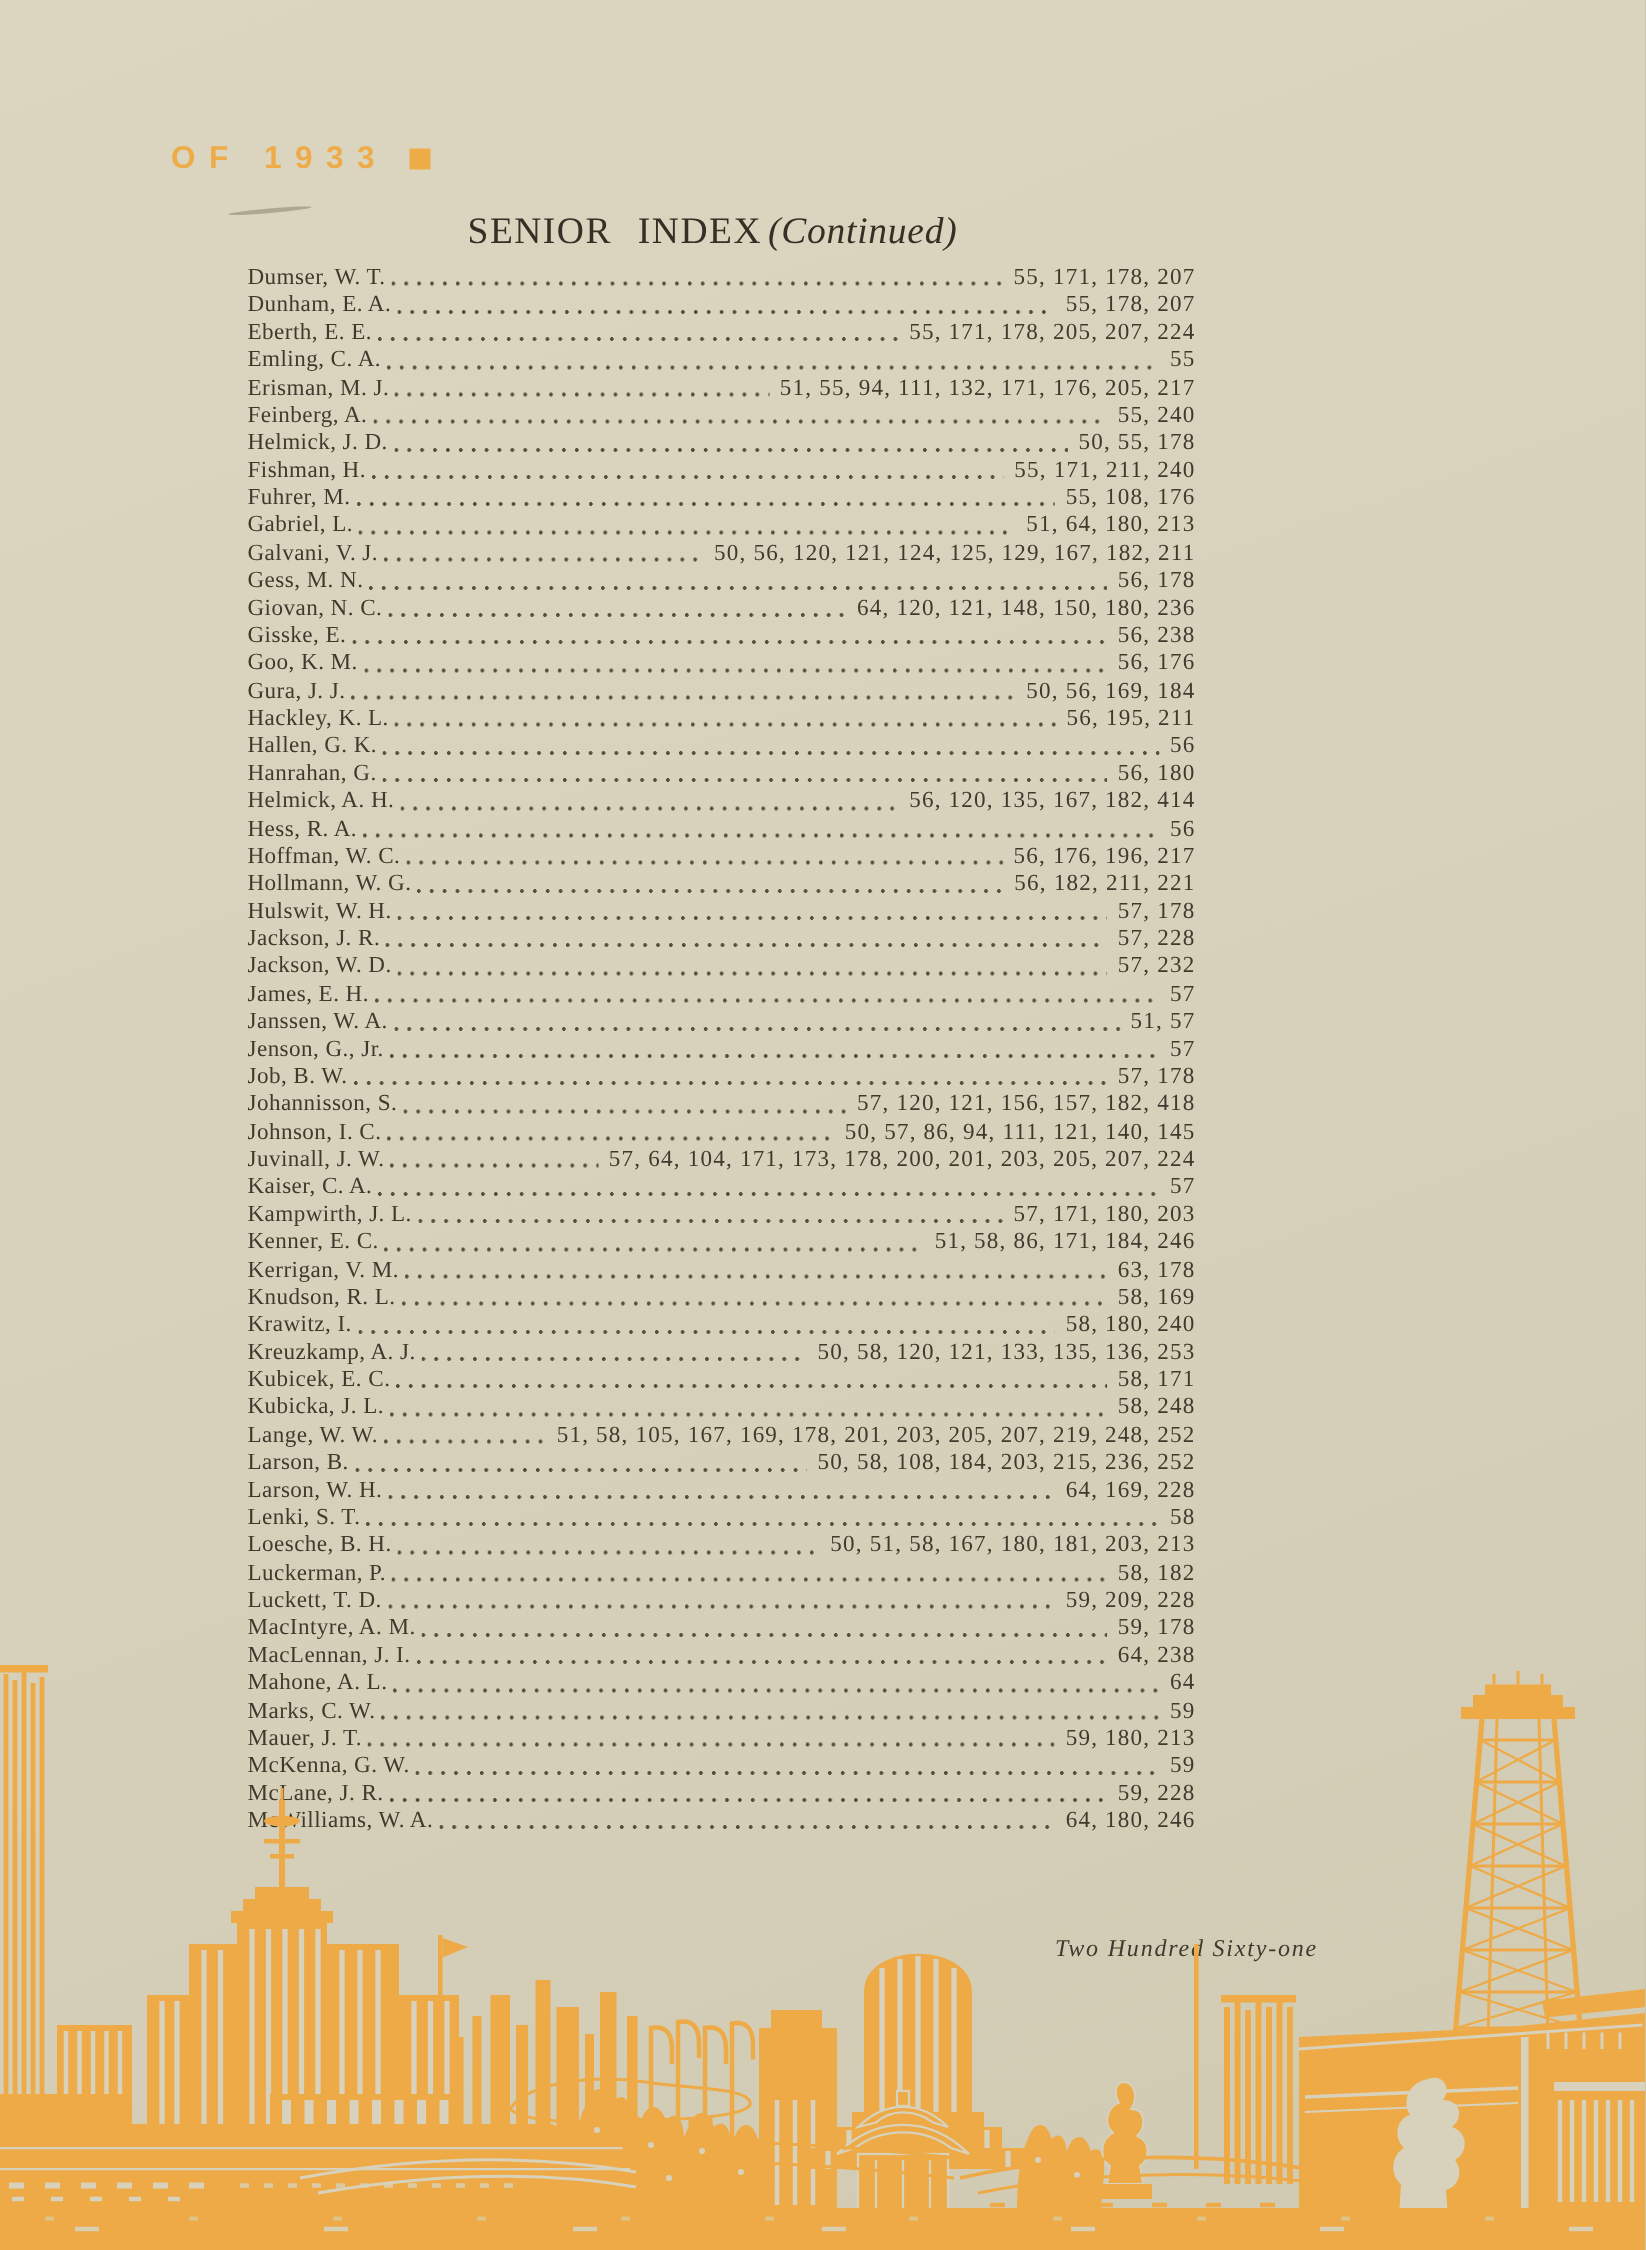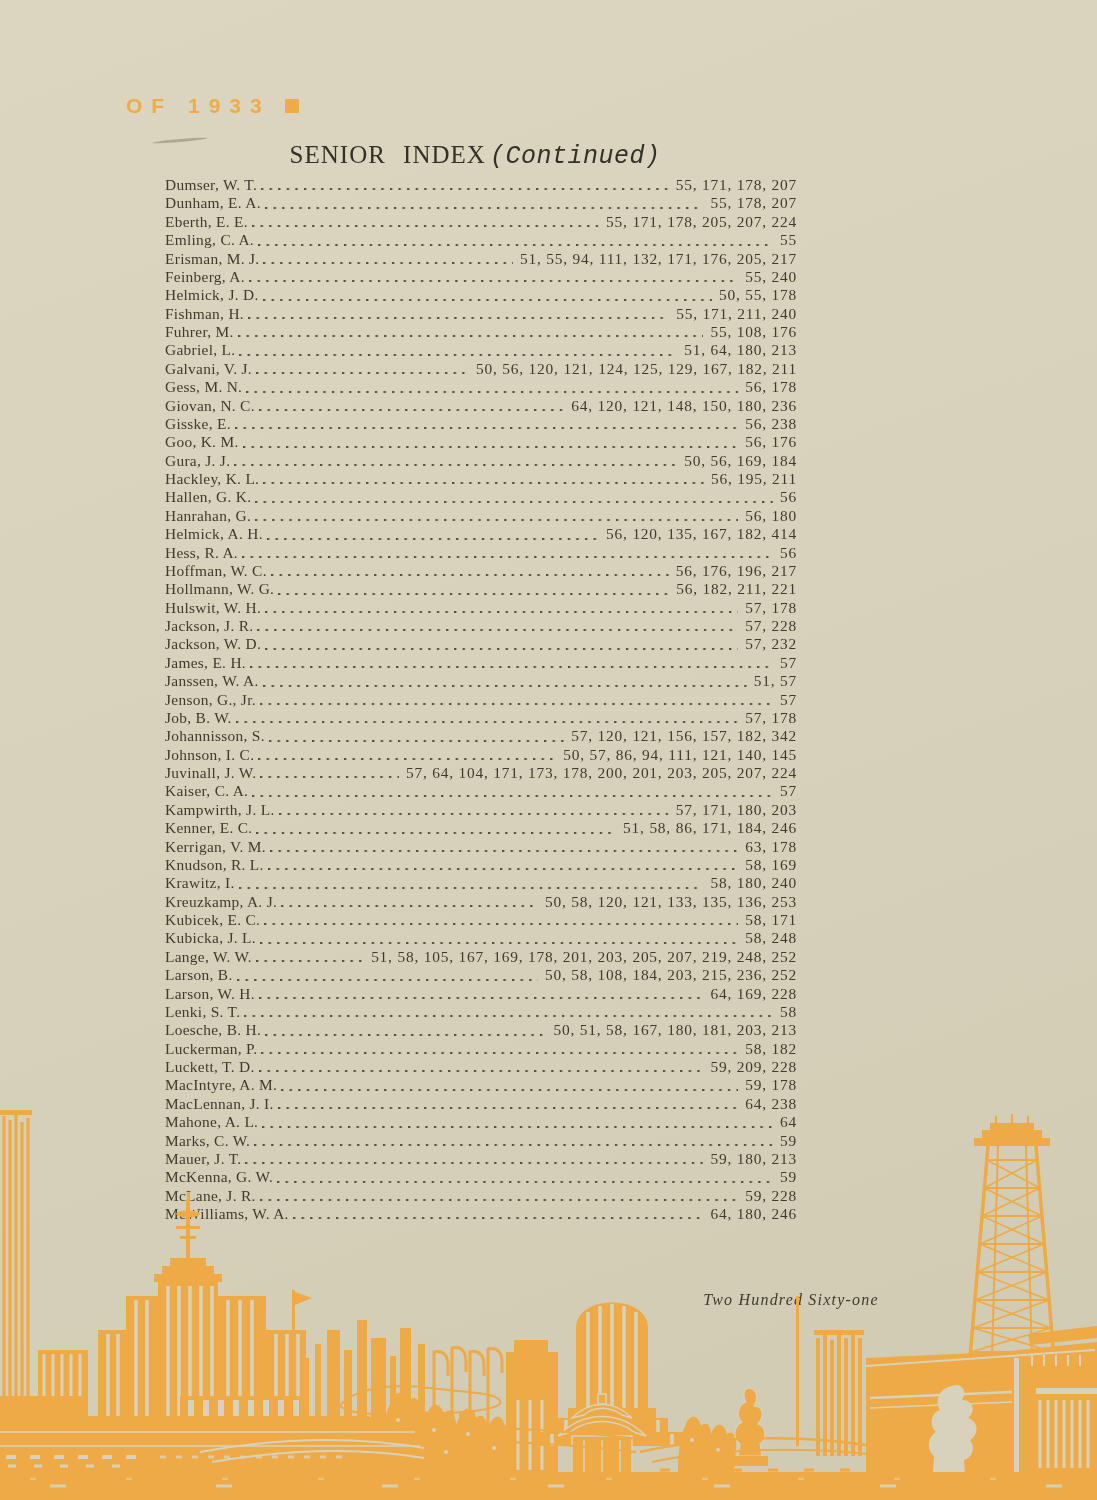--- a/index.html
+++ b/index.html
@@ -3,37 +3,37 @@
 <meta charset="utf-8">
 <style>
   html,body { margin:0; padding:0; background:#c9c2ab; }
   .page {
     position:relative; width:1097px; height:1500px; overflow:hidden;
     background: linear-gradient(160deg, #dcd6c0 0%, #d8d2bc 45%, #d1cab3 100%);
     font-family: "Liberation Serif", serif;
   }
   
   .watermark {
-    position:absolute; left:126px; top:94px; display:flex; align-items:center;
+    position:absolute; left:114px; top:94px; display:flex; align-items:center;
     font-family:"Liberation Sans", sans-serif; font-weight:bold;
     font-size:21px; letter-spacing:9px; color:#eeac48;
   }
   .watermark .sq { width:14px; height:14px; background:#eeac48; margin-left:14px; display:inline-block; }
   
   .artifact {
     position:absolute; left:152px; top:139px; width:56px; height:3px;
     background:#878170; border-radius:50%; transform:rotate(-5deg); opacity:.55;
   }
   
   .title-line {
     position:absolute; left:165px; top:141px; width:620px; text-align:center;
     font-size:25px; color:#353026; letter-spacing:1px; white-space:nowrap;
   }
   .title-main { word-spacing:10px; }
-  .title-cont { font-style:italic; margin-left:4px; letter-spacing:0.5px;font-family:Liberation Mono, monospace; }
+  .title-cont { font-style:italic; margin-left:4px; letter-spacing:0.5px; }
   
   .index-list { position:absolute; left:165px; top:176px; width:632px; }
   .index-row {
     display:flex; align-items:flex-end; height:18.38px;
     font-size:15.4px; color:#403a2e; line-height:18.38px;
   }
   .entry-name { white-space:nowrap; letter-spacing:0.3px; }
   .leader {
     flex:1 1 auto; align-self:flex-end; height:12px; margin:0 7px 3px 4px;
     background-image: radial-gradient(circle at 1.2px 10px, #564e3b 1.05px, rgba(0,0,0,0) 1.45px);
@@ -240,21 +240,21 @@
 
     <div class="index-row">
       <span class="entry-name">Job, B. W.</span>
       <span class="leader"></span>
       <span class="entry-pages">57, 178</span>
     </div>
 
     <div class="index-row">
       <span class="entry-name">Johannisson, S.</span>
       <span class="leader"></span>
-      <span class="entry-pages">57, 120, 121, 156, 157, 182, 342</span>
+      <span class="entry-pages">57, 120, 121, 156, 157, 182, 418</span>
     </div>
 
     <div class="index-row">
       <span class="entry-name">Johnson, I. C.</span>
       <span class="leader"></span>
       <span class="entry-pages">50, 57, 86, 94, 111, 121, 140, 145</span>
     </div>
 
     <div class="index-row">
       <span class="entry-name">Juvinall, J. W.</span>

